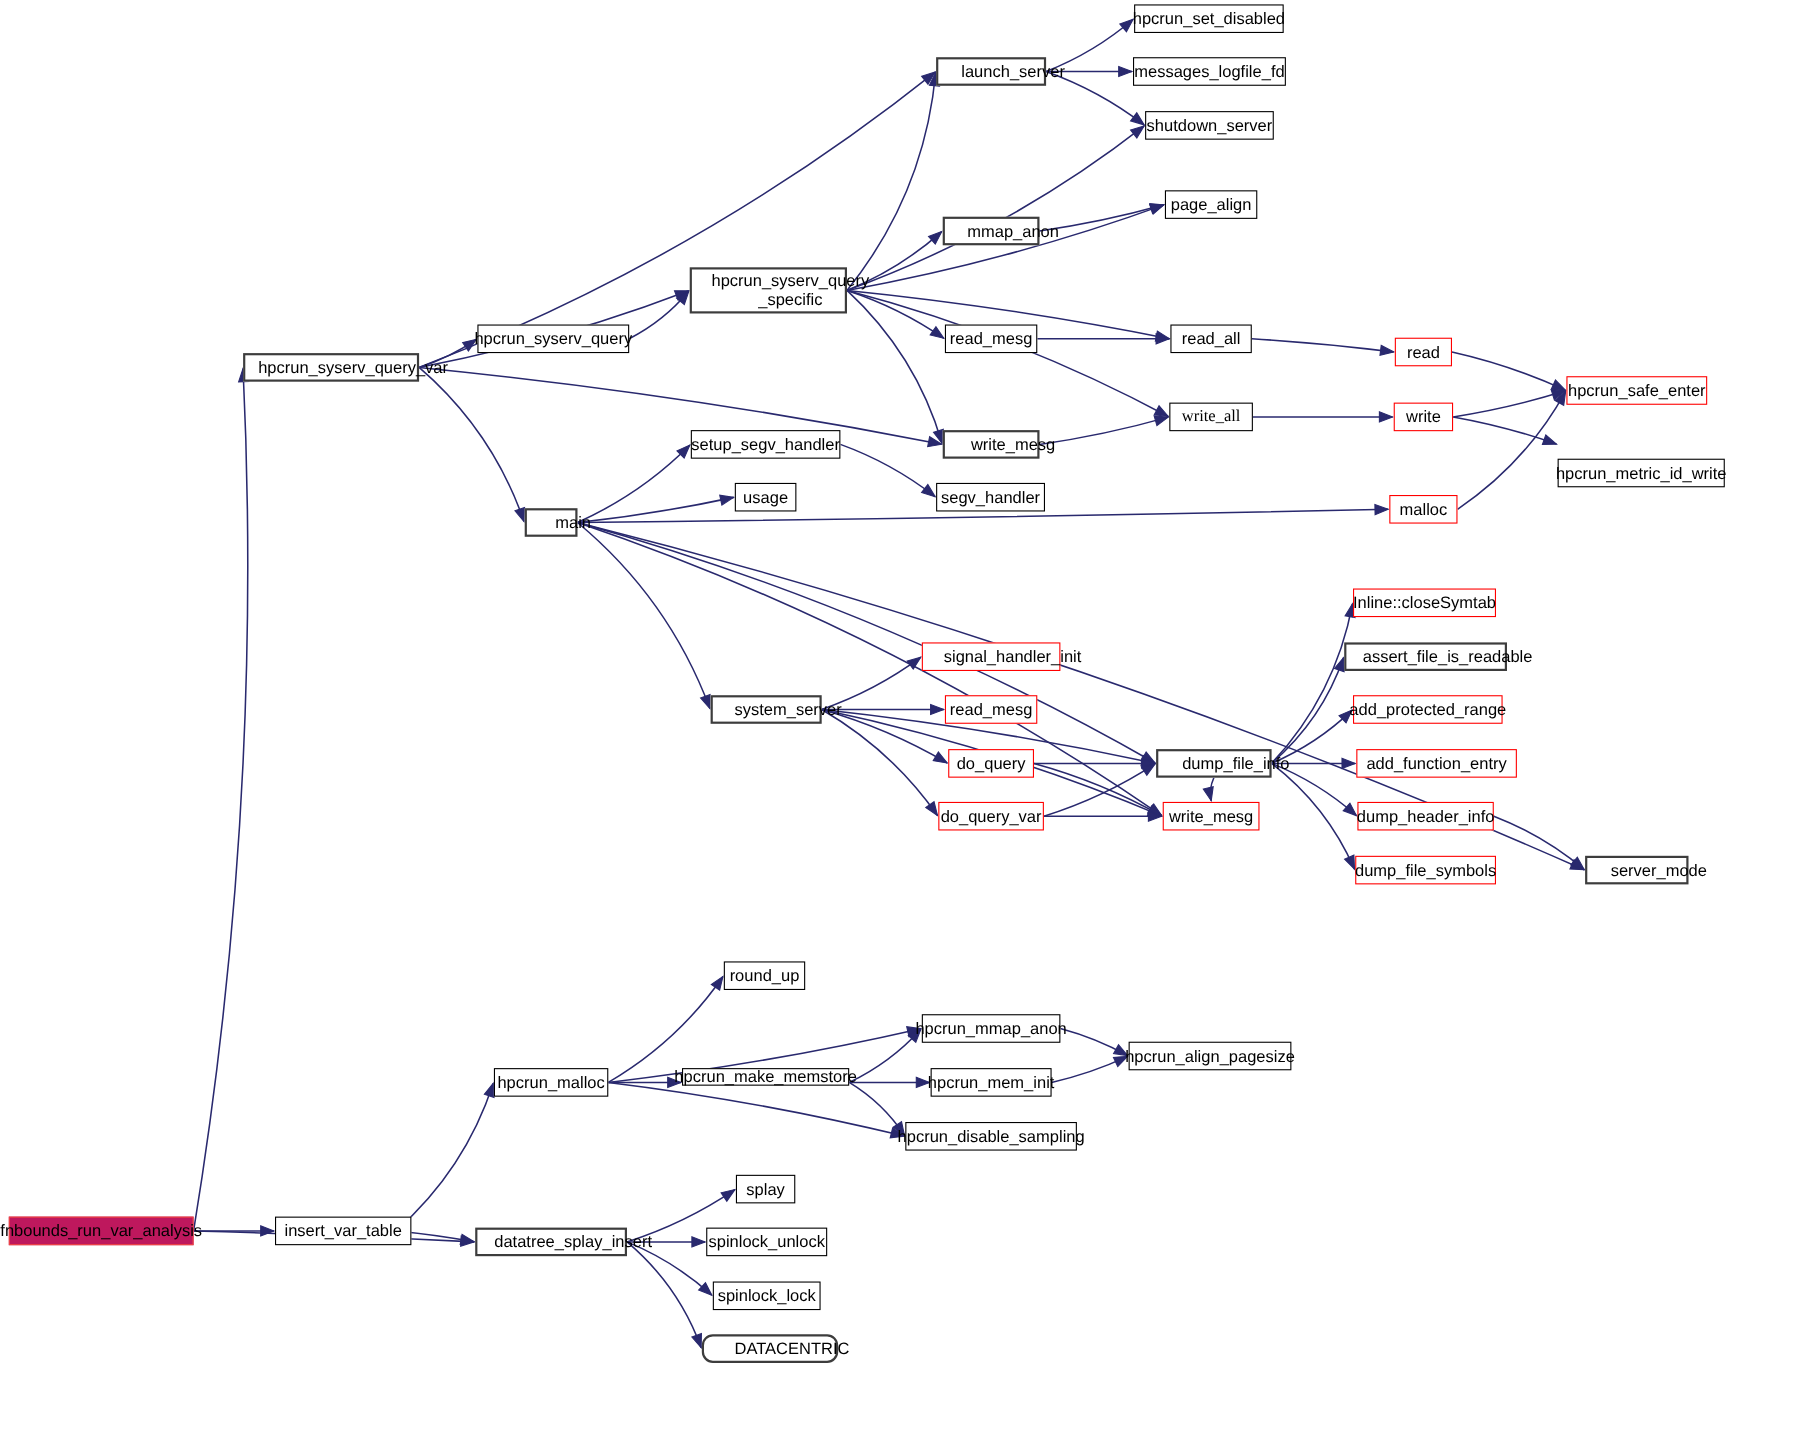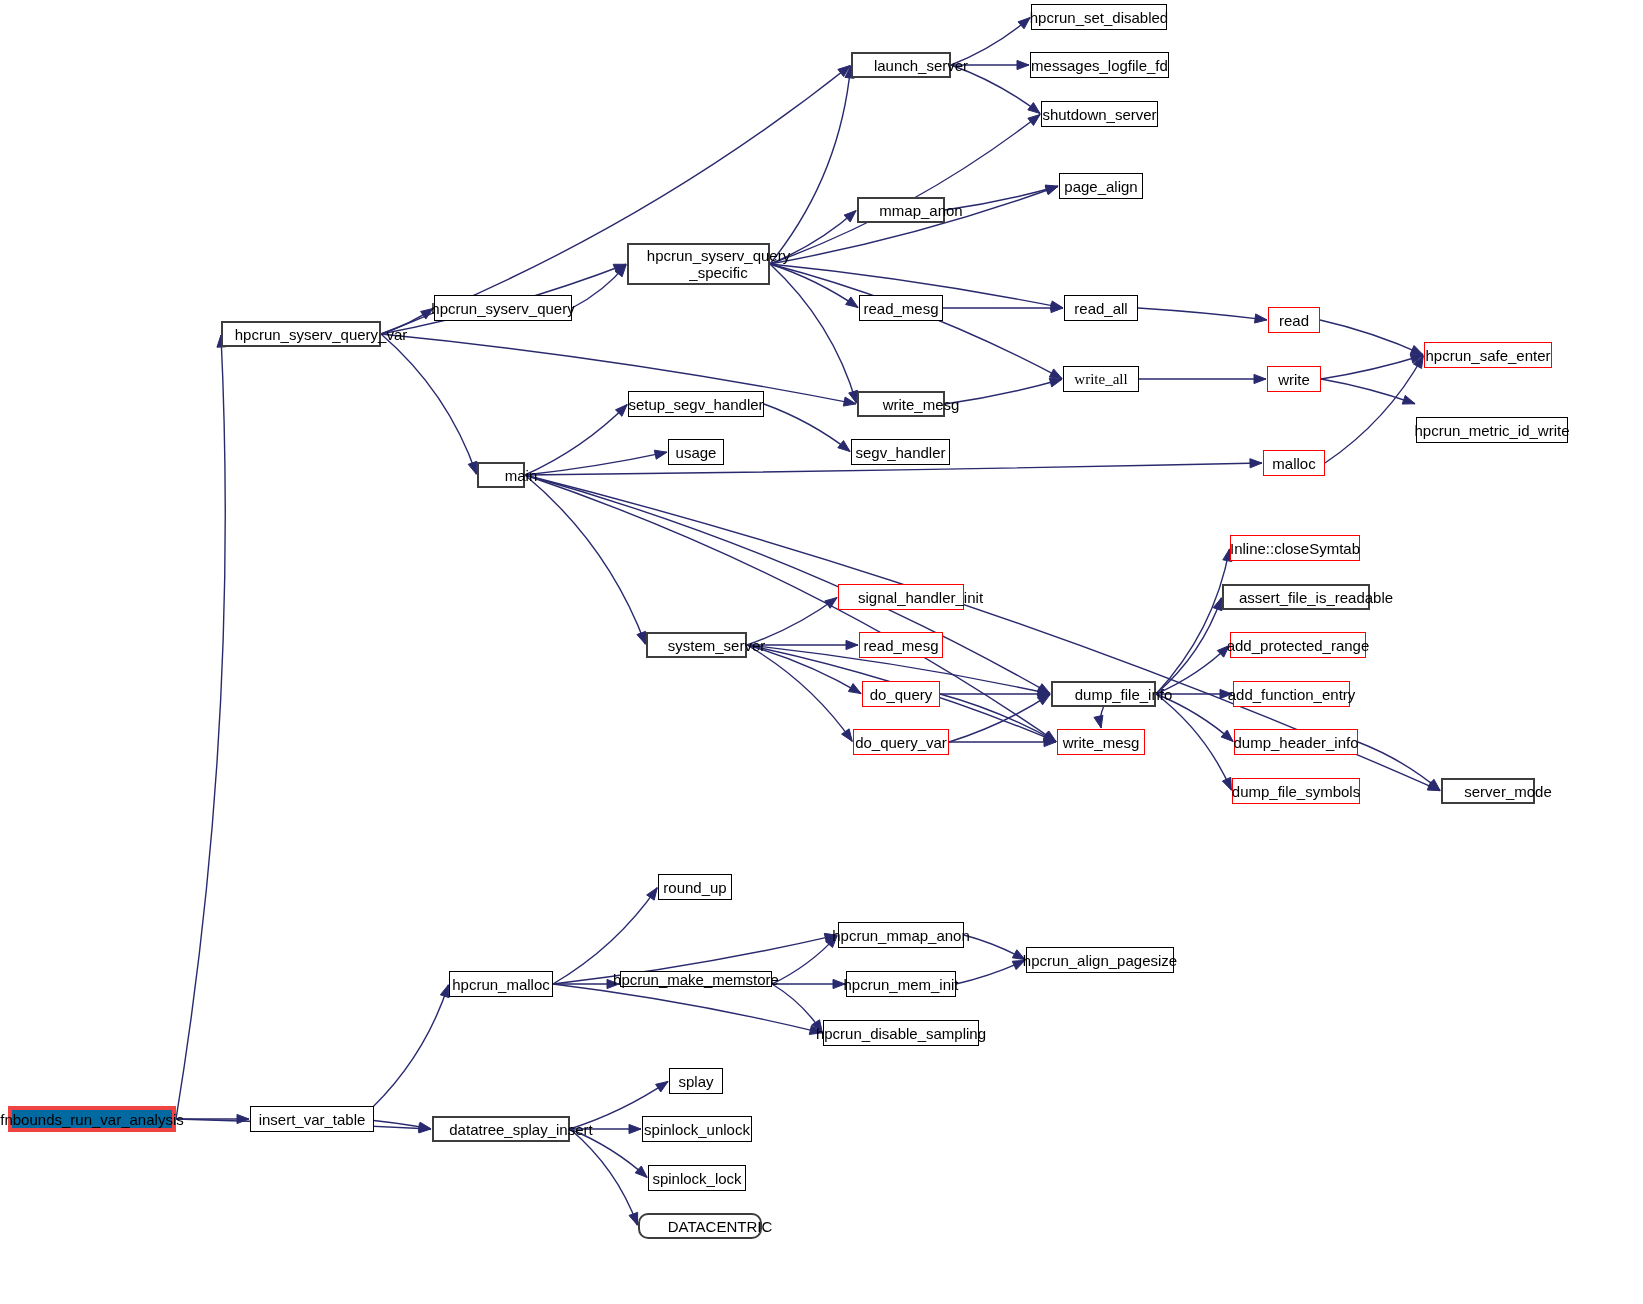--- a/index.html
+++ b/index.html
@@ -41,22 +41,22 @@
   }
   .gnode.red {
     border: 1px solid #ff0000;
   }
   .gnode.thick {
     border-width: 2px;
     border-color: #3d3d3d;
     padding-left: 40px;
   }
   .gnode.root {
-    background: #0369a1;
-    border: 4px solid #ef4444;
+    background: #be185d;
+    border: 1px solid #ef4444;
   }
   .edge-path {
     fill: none;
     stroke: #29296e;
     stroke-width: 1.4;
   }
   .arrow-head {
     fill: #29296e;
     stroke: #29296e;
     stroke-width: 1;
@@ -249,18 +249,18 @@
       <div class="gnode thick" style="left: 646px; top: 632px; width: 101px; height: 26px;"><span>system_server</span></div>
       <div class="gnode red" style="left: 838px; top: 584px; width: 126px; height: 26px; padding-left: 39px;"><span>signal_handler_init</span></div>
       <div class="gnode red" style="left: 859px; top: 632px; width: 84px; height: 26px;"><span>read_mesg</span></div>
       <div class="gnode red" style="left: 862px; top: 681px; width: 78px; height: 26px;"><span>do_query</span></div>
       <div class="gnode red" style="left: 853px; top: 729px; width: 96px; height: 26px;"><span>do_query_var</span></div>
       <div class="gnode thick" style="left: 1051px; top: 681px; width: 105px; height: 26px;"><span>dump_file_info</span></div>
       <div class="gnode red" style="left: 1057px; top: 729px; width: 88px; height: 26px;"><span>write_mesg</span></div>
       <div class="gnode red" style="left: 1230px; top: 535px; width: 130px; height: 26px;"><span>Inline::closeSymtab</span></div>
       <div class="gnode thick" style="left: 1222px; top: 584px; width: 148px; height: 26px;"><span>assert_file_is_readable</span></div>
       <div class="gnode red" style="left: 1230px; top: 632px; width: 136px; height: 26px;"><span>add_protected_range</span></div>
-      <div class="gnode red" style="left: 1233px; top: 681px; width: 117px; height: 26px;"><span>add_function_entry</span></div>
+      <div class="gnode red" style="left: 1233px; top: 681px; width: 146px; height: 26px;"><span>add_function_entry</span></div>
       <div class="gnode red" style="left: 1234px; top: 729px; width: 124px; height: 26px;"><span>dump_header_info</span></div>
       <div class="gnode red" style="left: 1232px; top: 778px; width: 128px; height: 26px;"><span>dump_file_symbols</span></div>
       <div class="gnode thick" style="left: 1441px; top: 778px; width: 94px; height: 26px;"><span>server_mode</span></div>
     </div>
 </div>
 
 </body></html>

